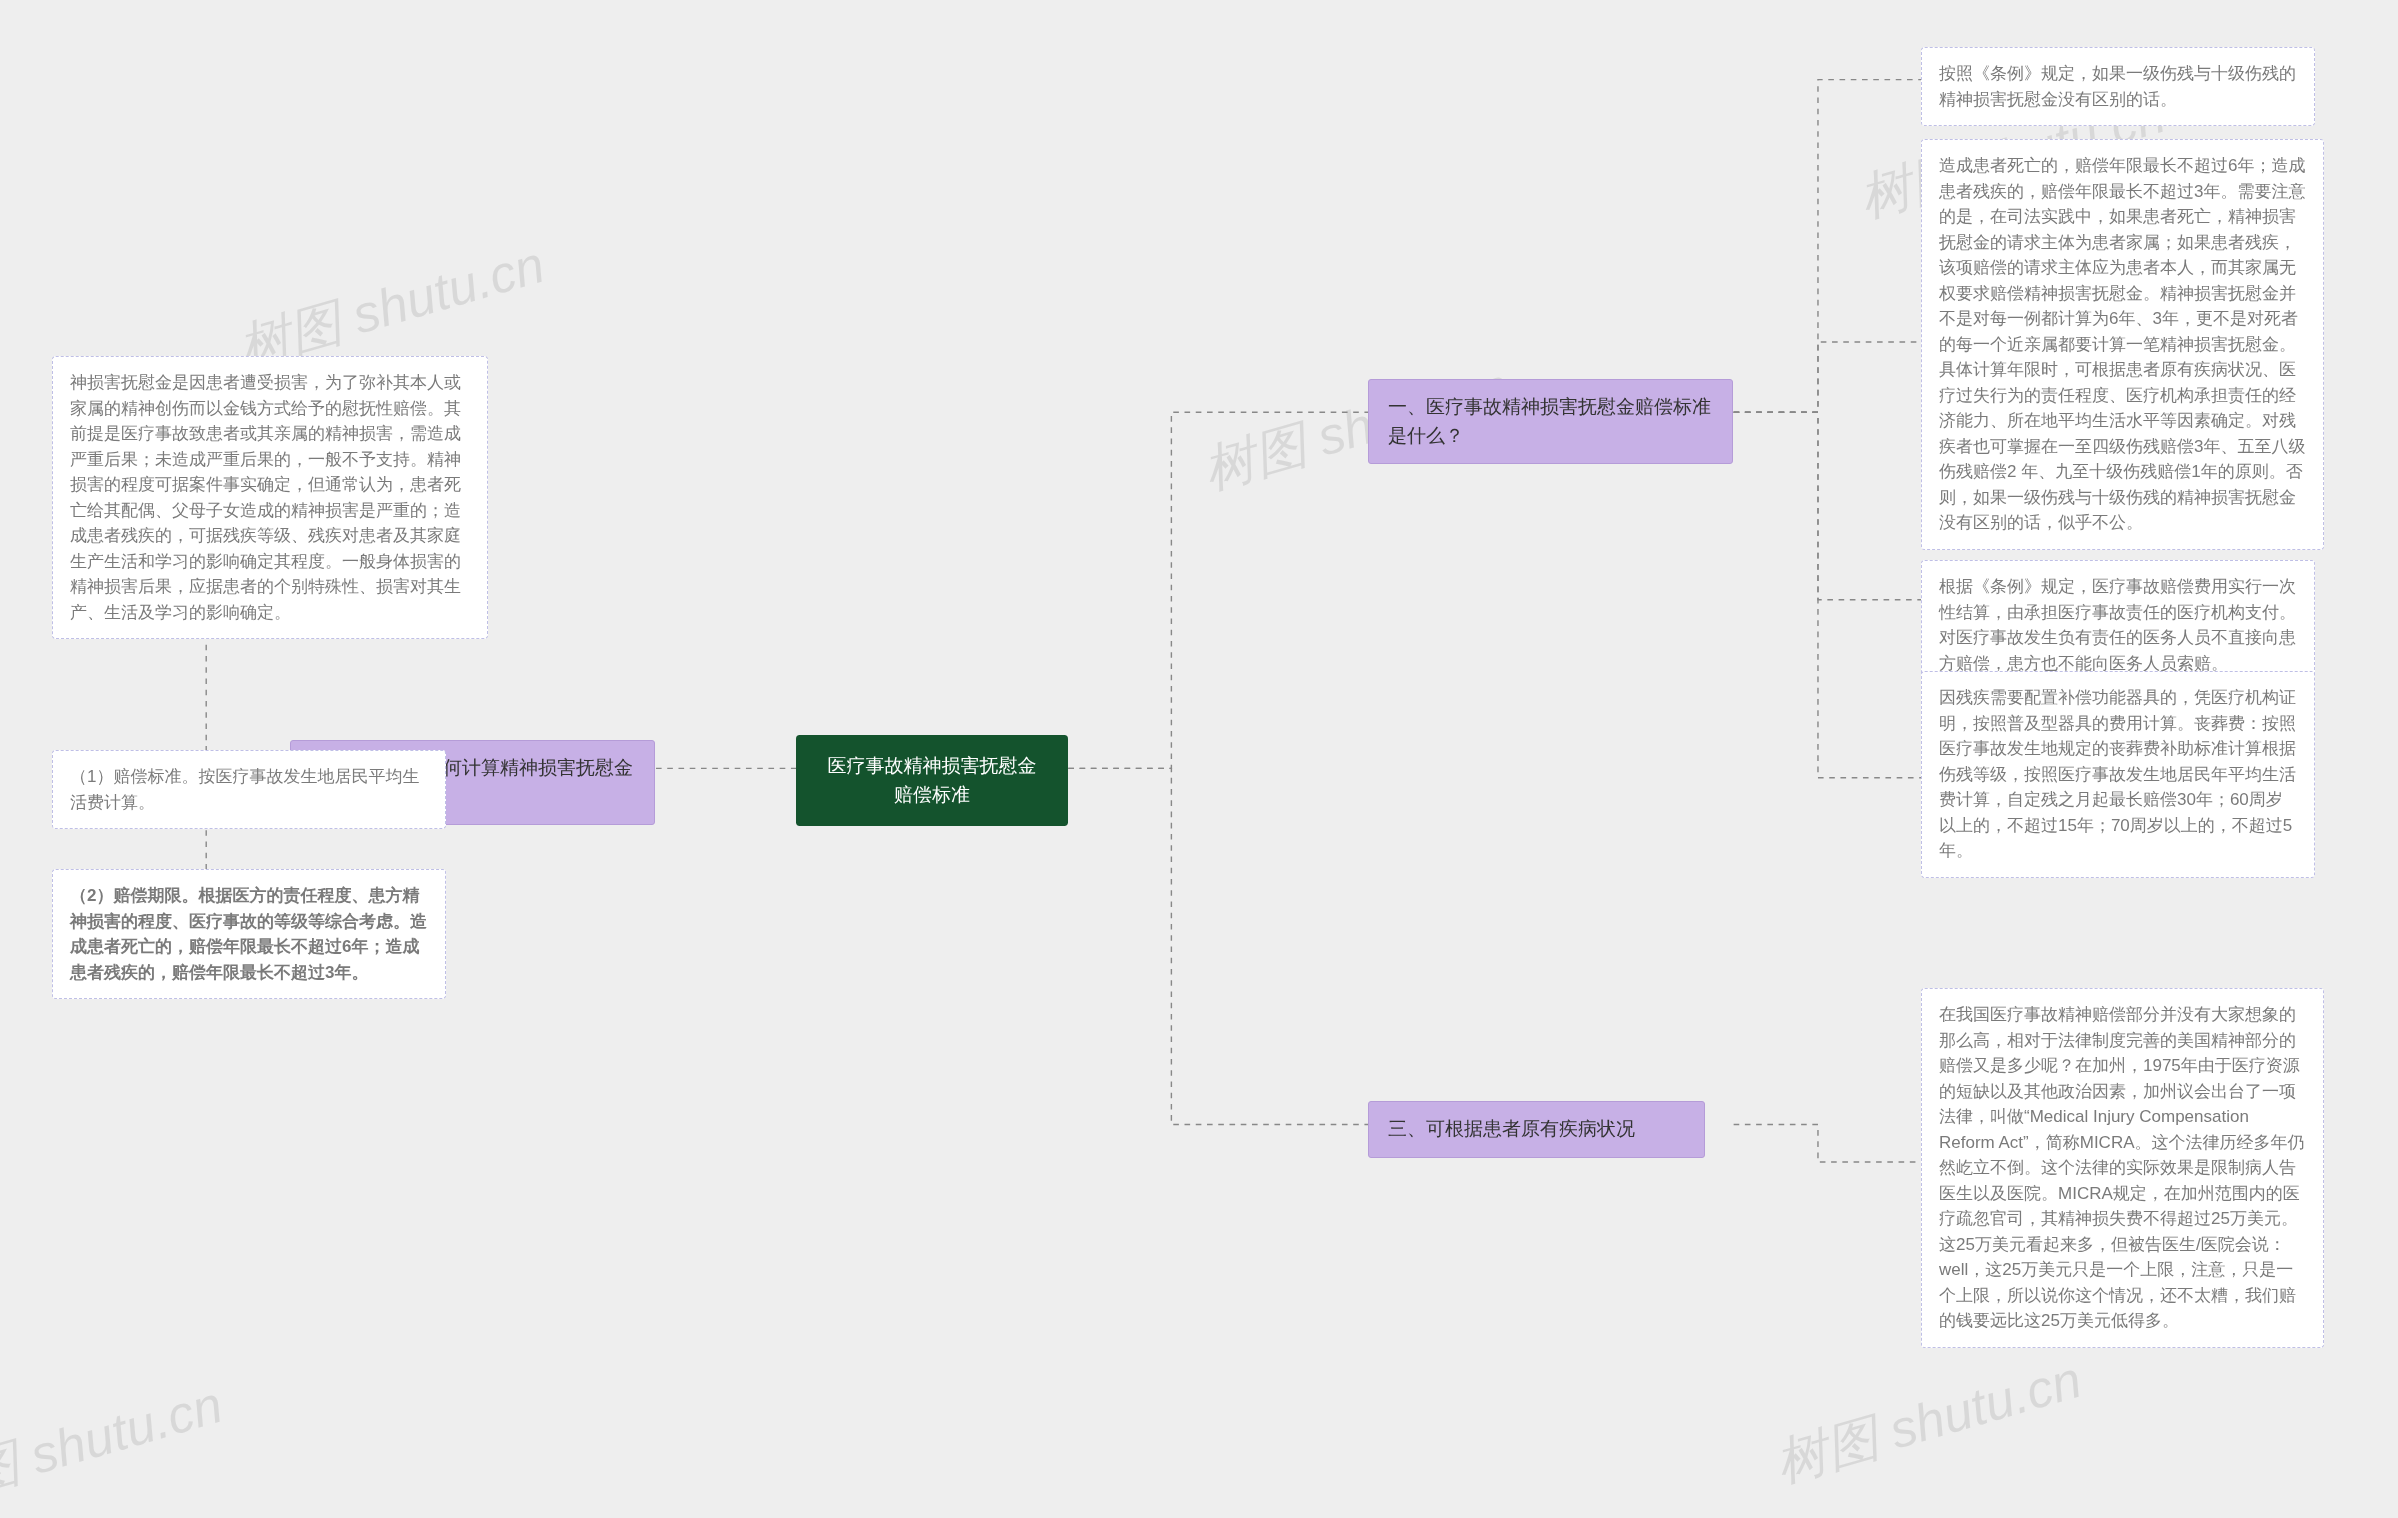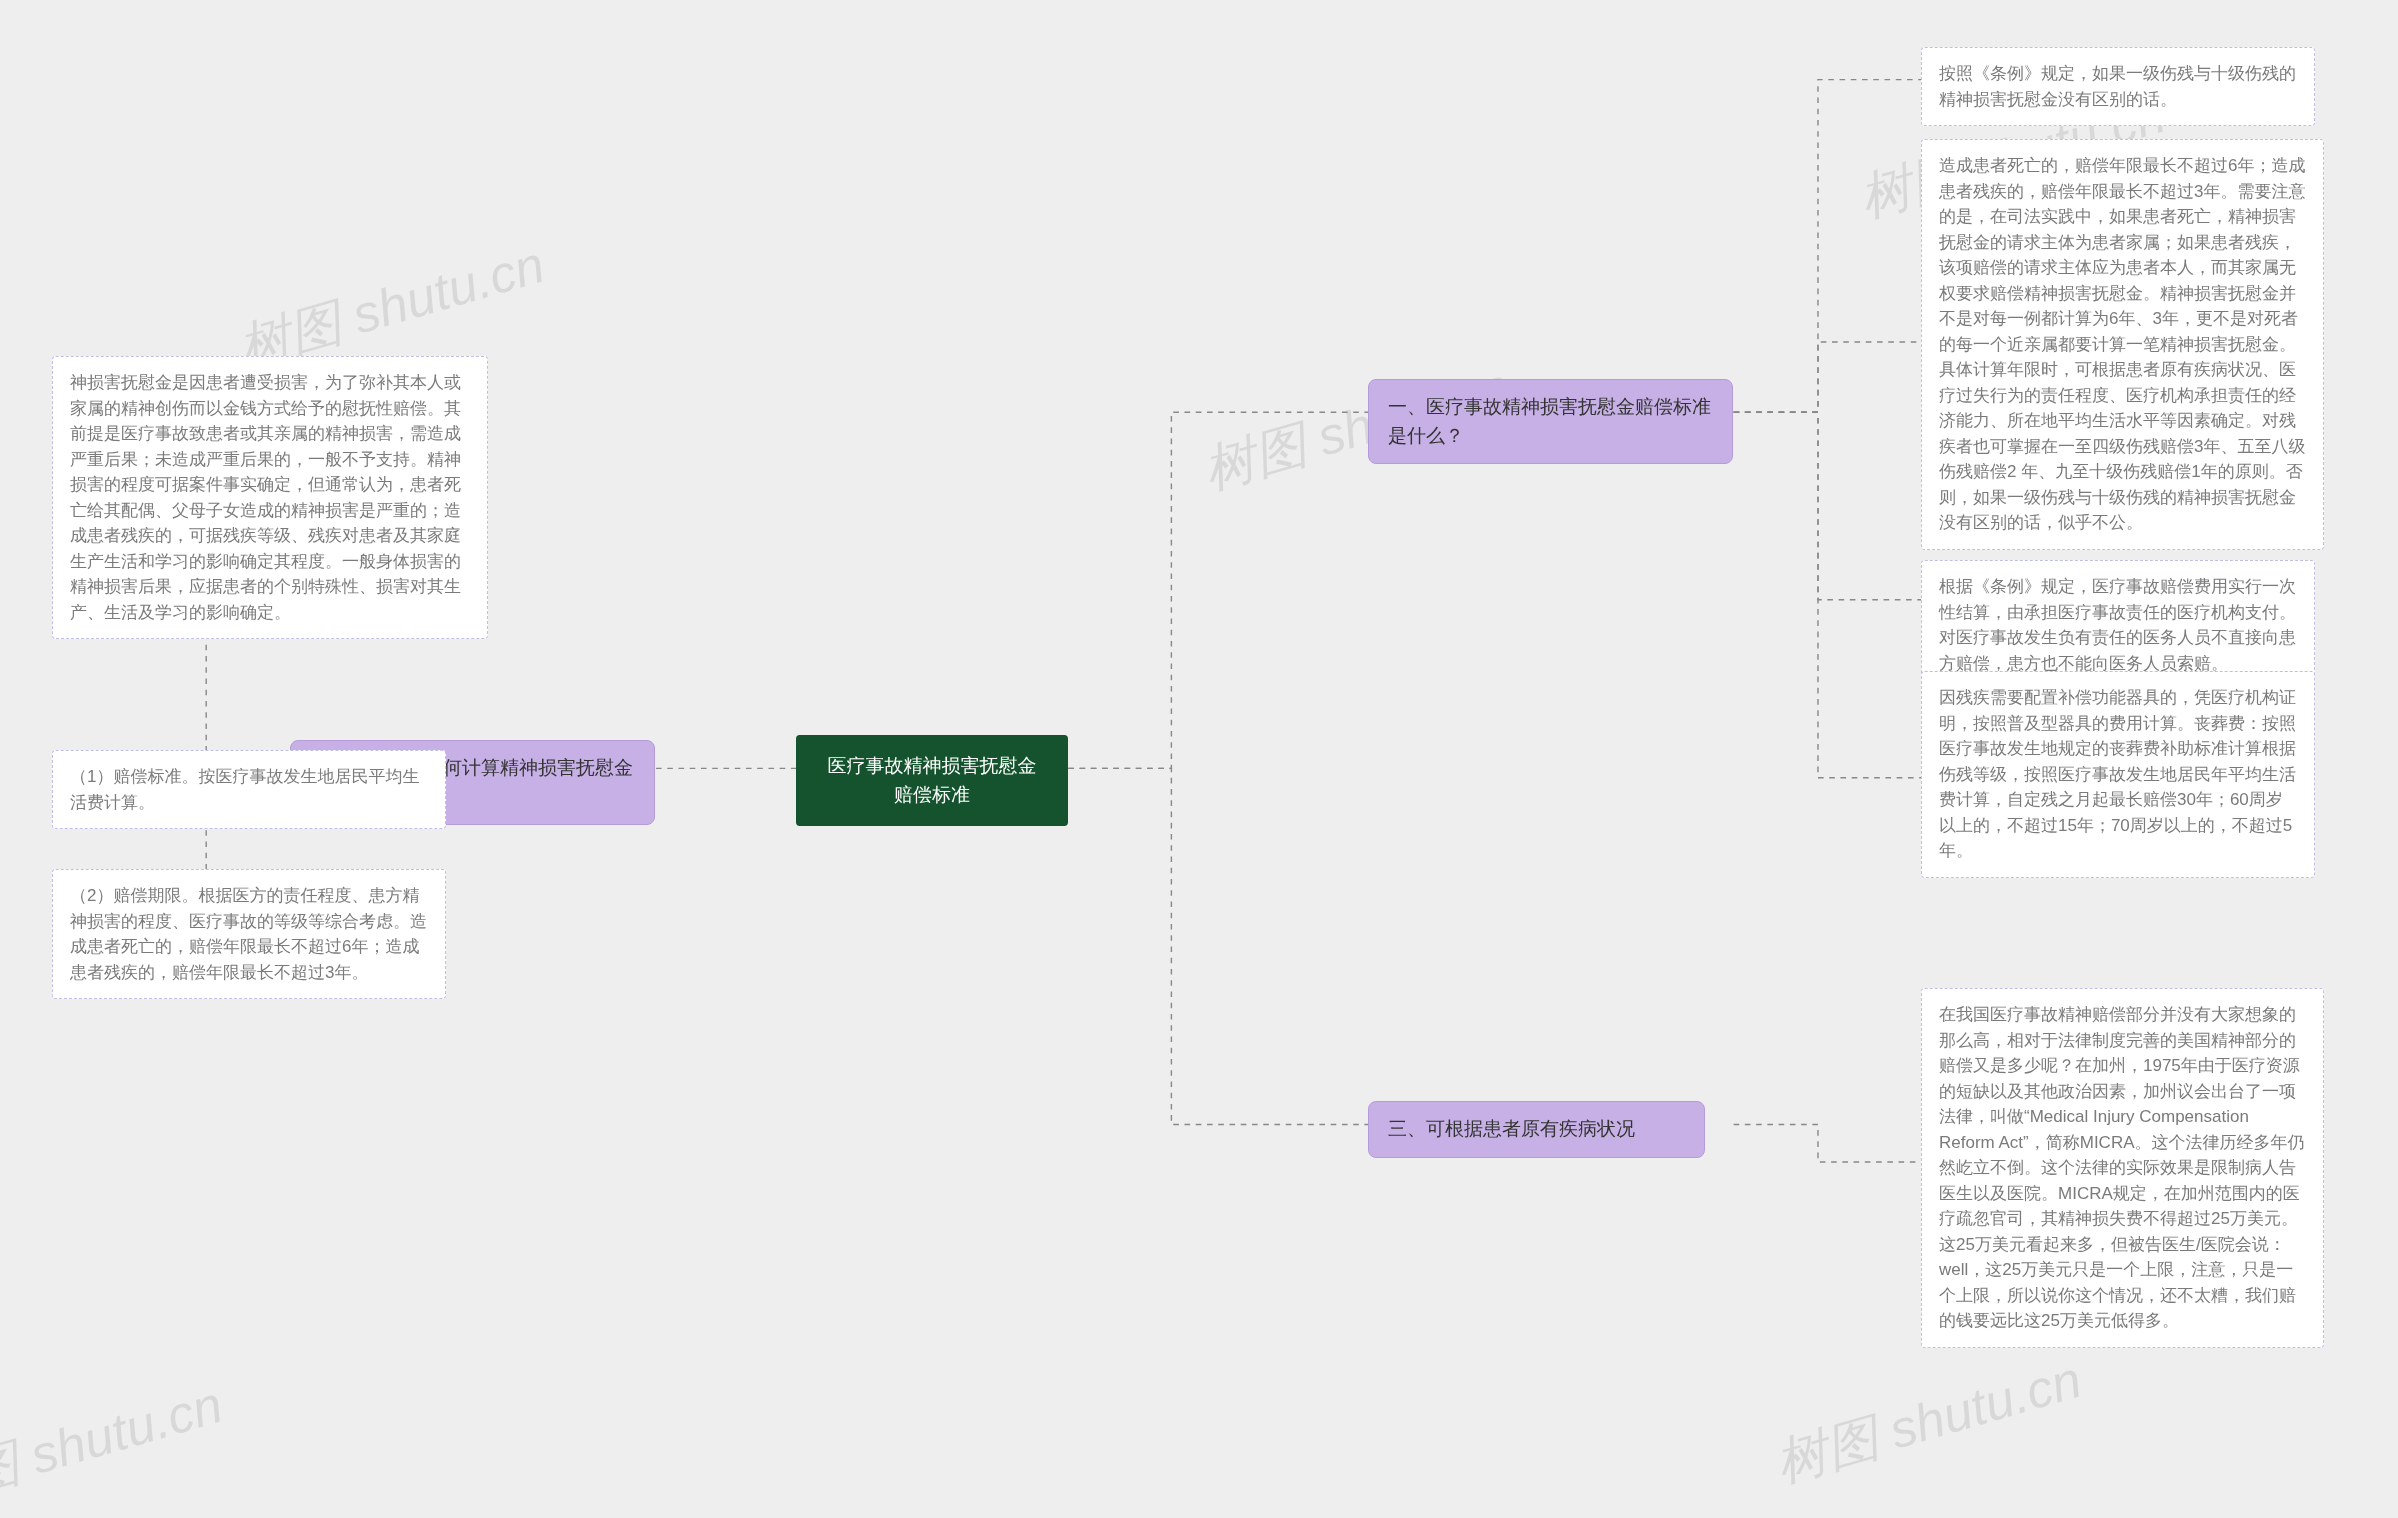--- a/index.html
+++ b/index.html
@@ -35,21 +35,21 @@
     padding: 17px 26px;
     border-radius: 3.7px;
     text-align: center;
     width: 272px;
   }
   .branch-node {
     background: #c7b0e6;
     border: 0.9px solid #b59cd8;
     color: #333;
     padding: 13px 19px;
-    border-radius: 8px;
+    border-radius: 3px;
     width: 365px;
   }
   .leaf-node {
     background: #fff;
     border: 1.9px dashed #bfbfe6;
     color: #7a7a7a;
     padding: 13px 17px;
     border-radius: 3.7px;
     width: 394px;
     font-size: 17px;
@@ -124,18 +124,18 @@
 
   <div class="node branch-node" style="left:290px; top:740px;">
     <span>二、医疗事故如何计算精神损害抚慰金呢？</span>
   </div>
   <div class="node leaf-node" style="left:52px; top:356px; width:436px;">
     <span>神损害抚慰金是因患者遭受损害，为了弥补其本人或家属的精神创伤而以金钱方式给予的慰抚性赔偿。其前提是医疗事故致患者或其亲属的精神损害，需造成严重后果；未造成严重后果的，一般不予支持。精神损害的程度可据案件事实确定，但通常认为，患者死亡给其配偶、父母子女造成的精神损害是严重的；造成患者残疾的，可据残疾等级、残疾对患者及其家庭生产生活和学习的影响确定其程度。一般身体损害的精神损害后果，应据患者的个别特殊性、损害对其生产、生活及学习的影响确定。</span>
   </div>
   <div class="node leaf-node" style="left:52px; top:750px; width:394px;">
     <span>（1）赔偿标准。按医疗事故发生地居民平均生活费计算。</span>
   </div>
-  <div class="node leaf-node" style="left:52px; top:869px; width:394px;">
+  <div class="node leaf-node" style="left:52px; top:869px; width:394px;font-weight:bold;">
     <span>（2）赔偿期限。根据医方的责任程度、患方精神损害的程度、医疗事故的等级等综合考虑。造成患者死亡的，赔偿年限最长不超过6年；造成患者残疾的，赔偿年限最长不超过3年。</span>
   </div>
 
 </div>
 
 
 </body></html>

